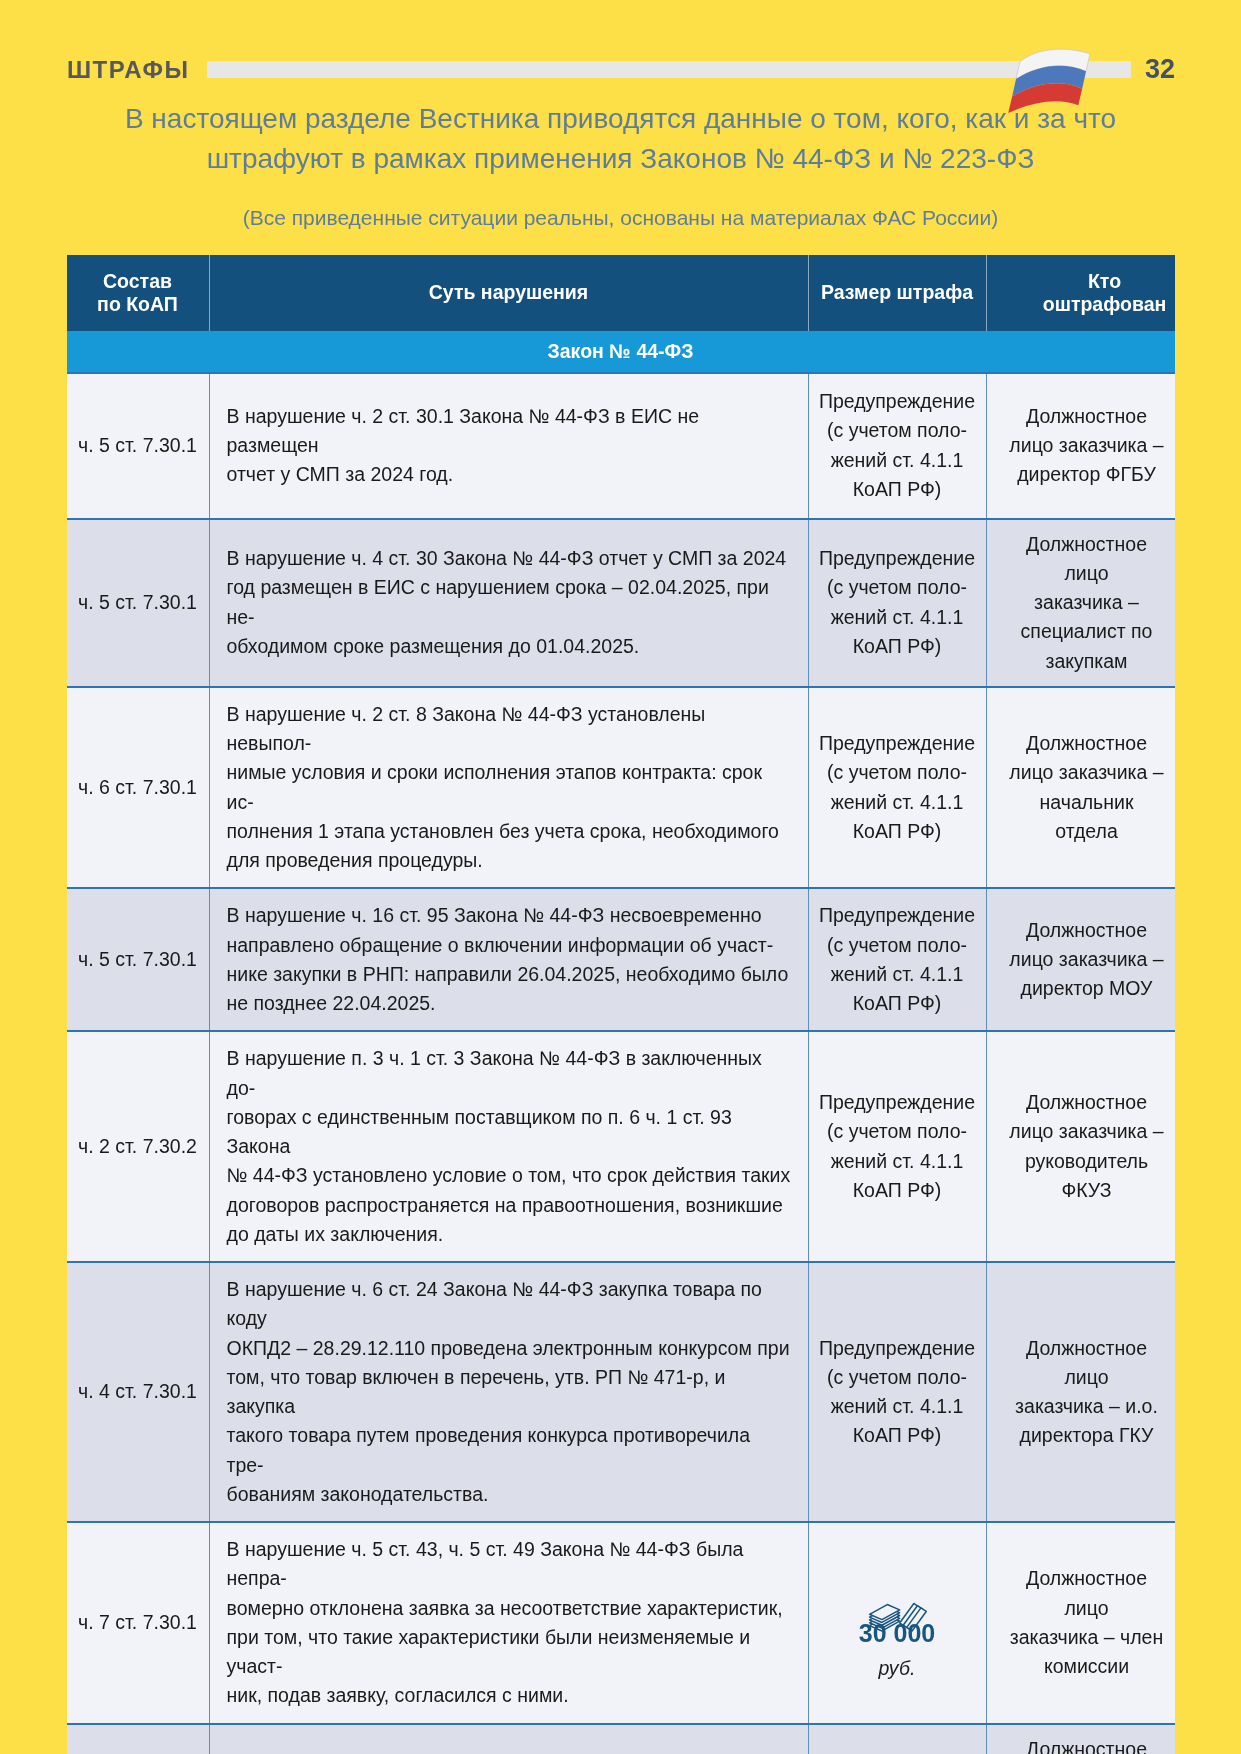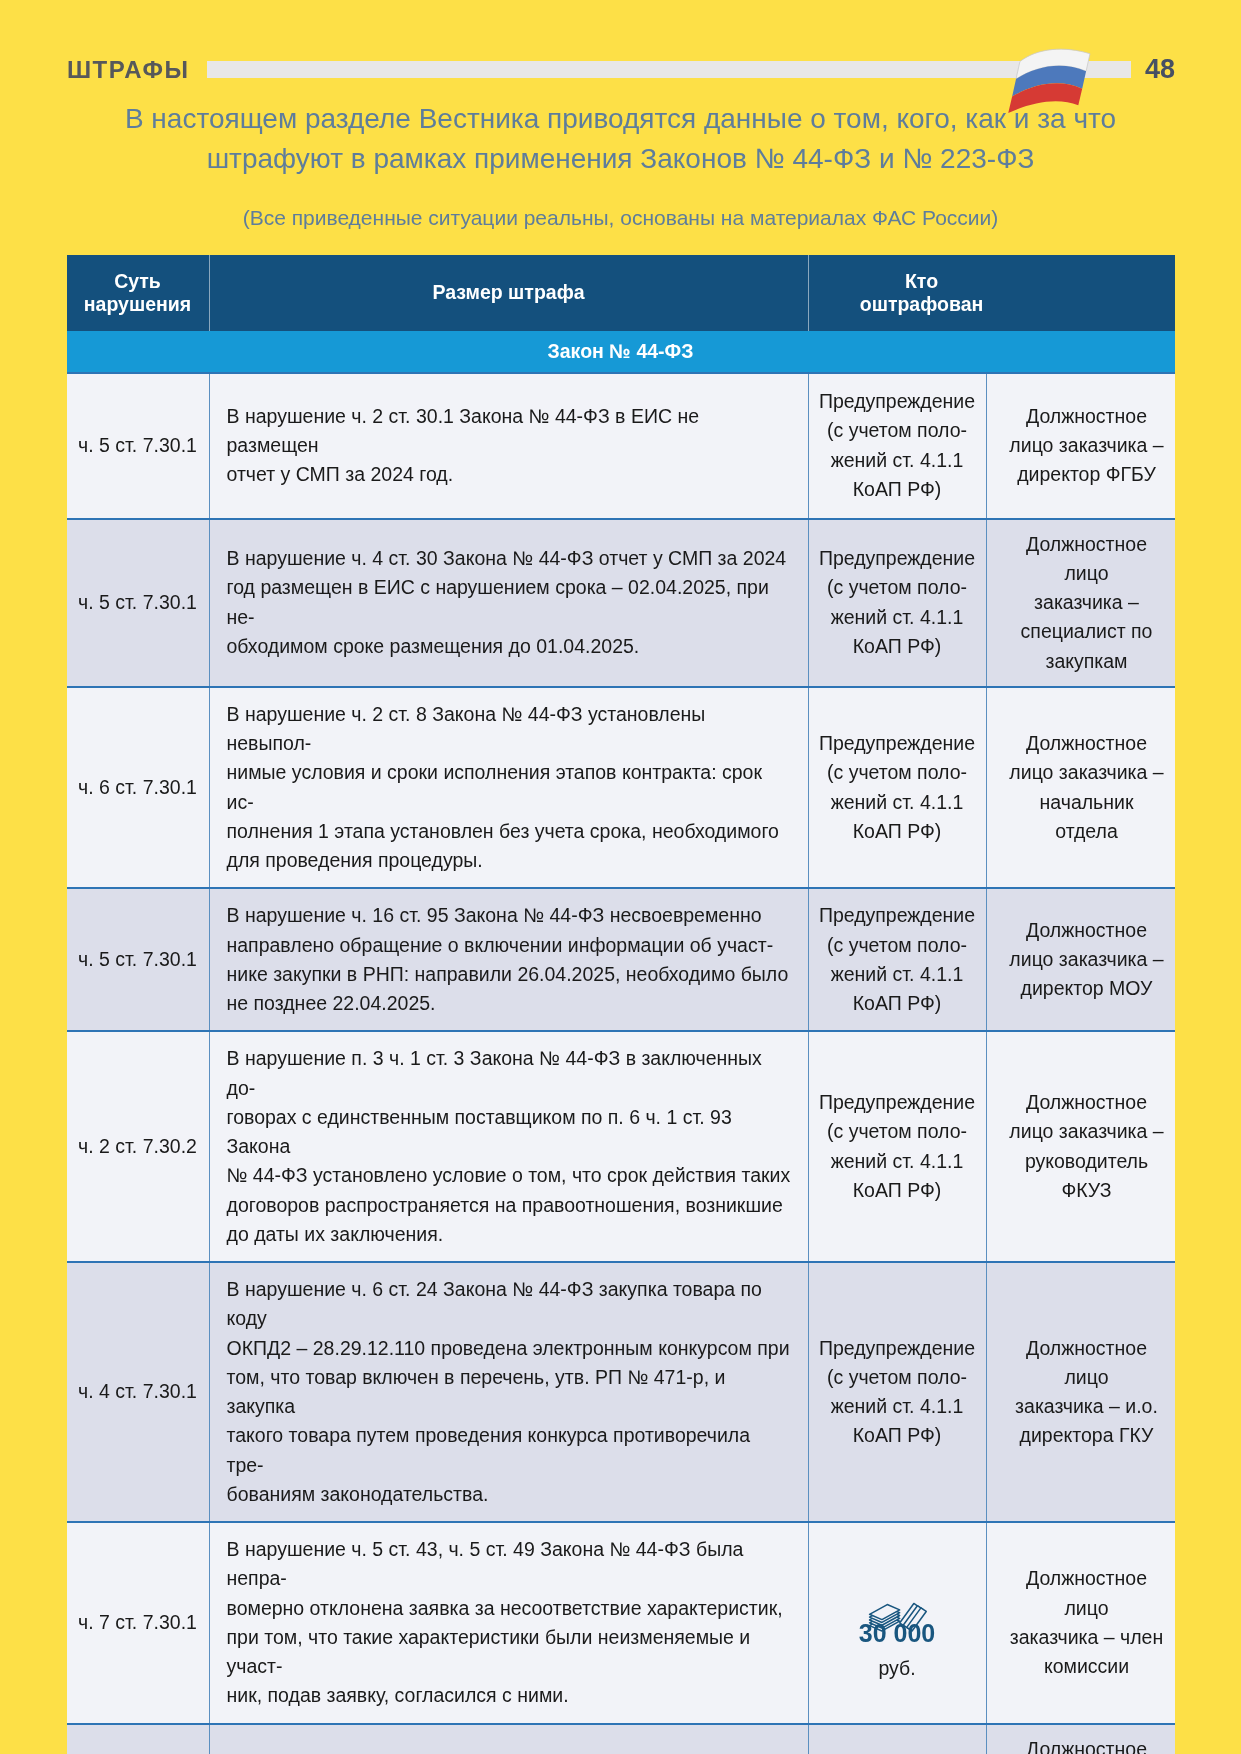--- a/index.html
+++ b/index.html
@@ -29,51 +29,53 @@
         display:flex;align-items:center;justify-content:center;min-height:41px;}
   .trow{display:grid;grid-template-columns:143px 599px 178px 188px;background:#F2F3F8;border-top:2px solid #2E74B5;}
   .trow.alt{background:#DCDEEA;}
   .cell{display:flex;align-items:center;justify-content:center;text-align:center;
         font-size:19.5px;line-height:1.5;color:#1A1A1A;padding:10px 10px;white-space:pre-line;
         border-right:1.5px solid #5B8FC0;}
   .cell:last-child{border-right:none;margin-left:12px;}
   .cell.violation{justify-content:flex-start;text-align:left;padding:12px 17px;line-height:1.5;}
   .cell.penalty{flex-direction:column;}
   .amount{font-size:25px;font-weight:700;color:#19567F;margin-top:5px;}
-  .unit{font-size:19.5px;color:#1A1A1A;margin-top:2px;}
+  .unit{font-size:19.5px;color:#1A1A1A;margin-top:2px;font-style:italic;}
   .money{width:62px;height:48px;}
 
   .spacer{flex:1;}
 </style>
 </head>
 <body>
 
 <div class="page">
 
   <div class="header">
     <span class="section-label">ШТРАФЫ</span>
     <span class="rule"></span>
     <span class="flag">
       <svg width="96" height="72" viewBox="0 0 92 74">
         <path d="M12 18 C 30 4, 58 2, 84 10 L 80 28 C 56 18, 30 22, 8 36 Z" fill="#F4F4F4" stroke="#C9C9C9" stroke-width="0.8"></path>
         <path d="M8 36 C 30 22, 56 18, 80 28 L 76 46 C 54 36, 28 40, 4 54 Z" fill="#4D79BC"></path>
         <path d="M4 54 C 28 40, 54 36, 76 46 L 72 63 C 52 55, 26 59, 0 71 Z" fill="#D63A34"></path>
       </svg>
     </span>
-    <span class="page-number">48</span>
+    <span class="page-number">32</span>
   </div>
 
   <div class="intro">
     <div class="intro-title">В настоящем разделе Вестника приводятся данные о том, кого, как и за что
 штрафуют в рамках применения Законов № 44-ФЗ и № 223-ФЗ</div>
     <div class="intro-subtitle">(Все приведенные ситуации реальны, основаны на материалах ФАС России)</div>
   </div>
 
   <div class="table">
     <div class="thead">
+      <div class="th">Состав
+по КоАП</div>
       <div class="th">Суть нарушения</div>
       <div class="th">Размер штрафа</div>
       <div class="th">Кто оштрафован</div>
     </div>
     <div class="band">Закон №  44-ФЗ</div>
 
     <div class="trow" style="min-height:144px">
       <div class="cell koap">ч. 5 ст. 7.30.1</div>
       <div class="cell violation">В нарушение ч. 2 ст. 30.1 Закона № 44-ФЗ в ЕИС не размещен
 отчет у СМП за 2024 год.</div>

